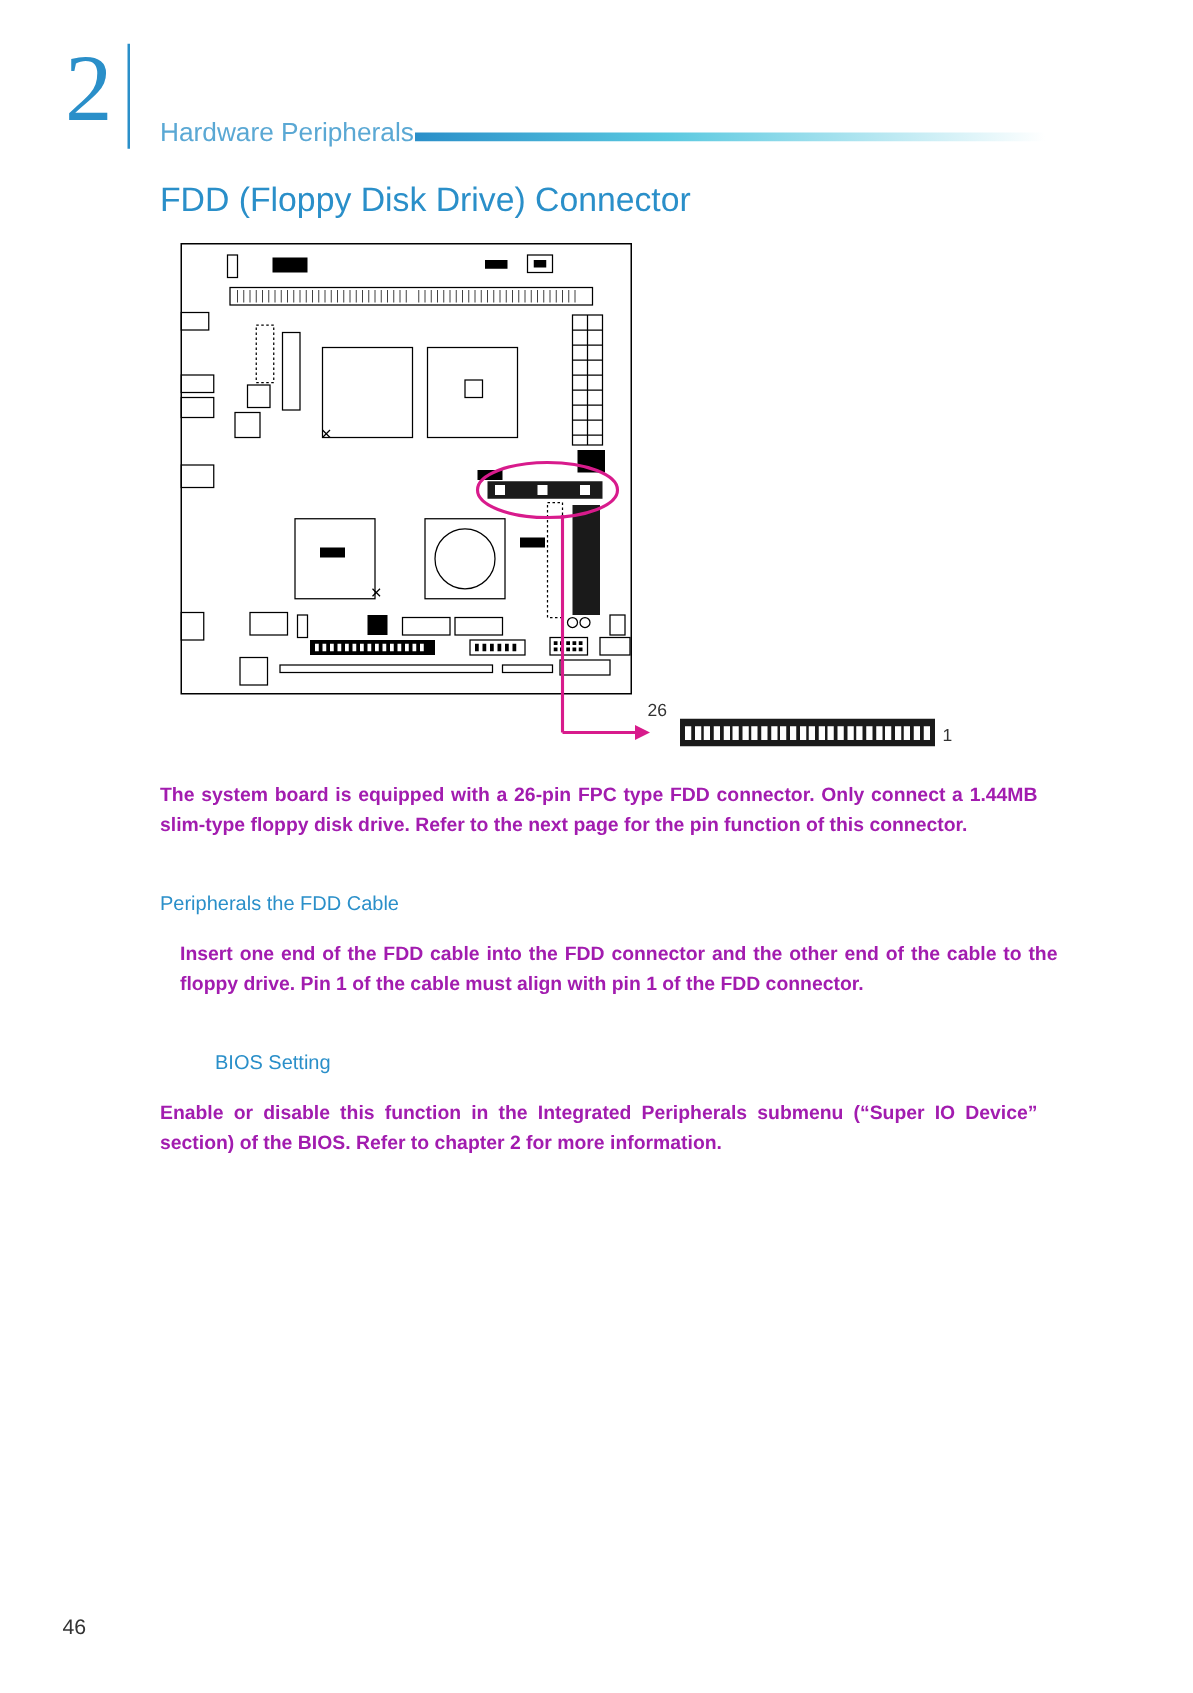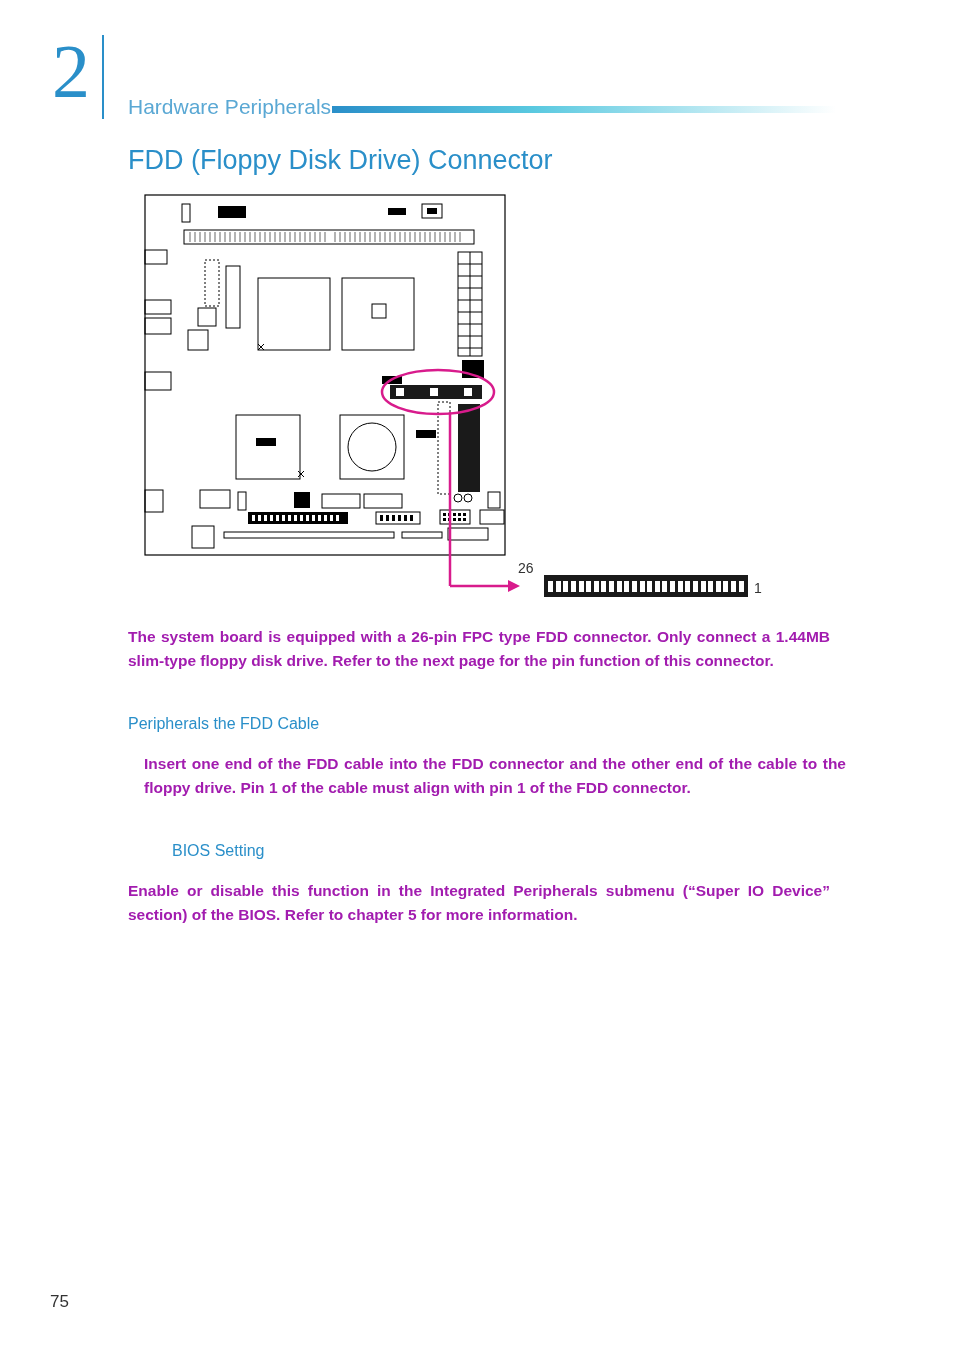--- a/index.html
+++ b/index.html
@@ -342,15 +342,15 @@
   </div>
   <div class="pin-label-right">1</div>
 </div>
 
 <p class="body-text para1">The system board is equipped with a 26-pin FPC type FDD connector. Only connect a 1.44MB slim-type floppy disk drive. Refer to the next page for the pin function of this connector.</p>
 
 <div class="sub1">Peripherals the FDD Cable</div>
 <p class="body-text para2">Insert one end of the FDD cable into the FDD connector and the other end of the cable to the floppy drive. Pin 1 of the cable must align with pin 1 of the FDD connector.</p>
 
 <div class="sub2">BIOS Setting</div>
-<p class="body-text para3">Enable or disable this function in the Integrated Peripherals submenu (“Super IO Device” section) of the BIOS. Refer to chapter 5 for more information.</p>
-
-<div class="page-num">75</div>
+<p class="body-text para3">Enable or disable this function in the Integrated Peripherals submenu (“Super IO Device” section) of the BIOS. Refer to chapter 2 for more information.</p>
+
+<div class="page-num">46</div>
 
 </body></html>

